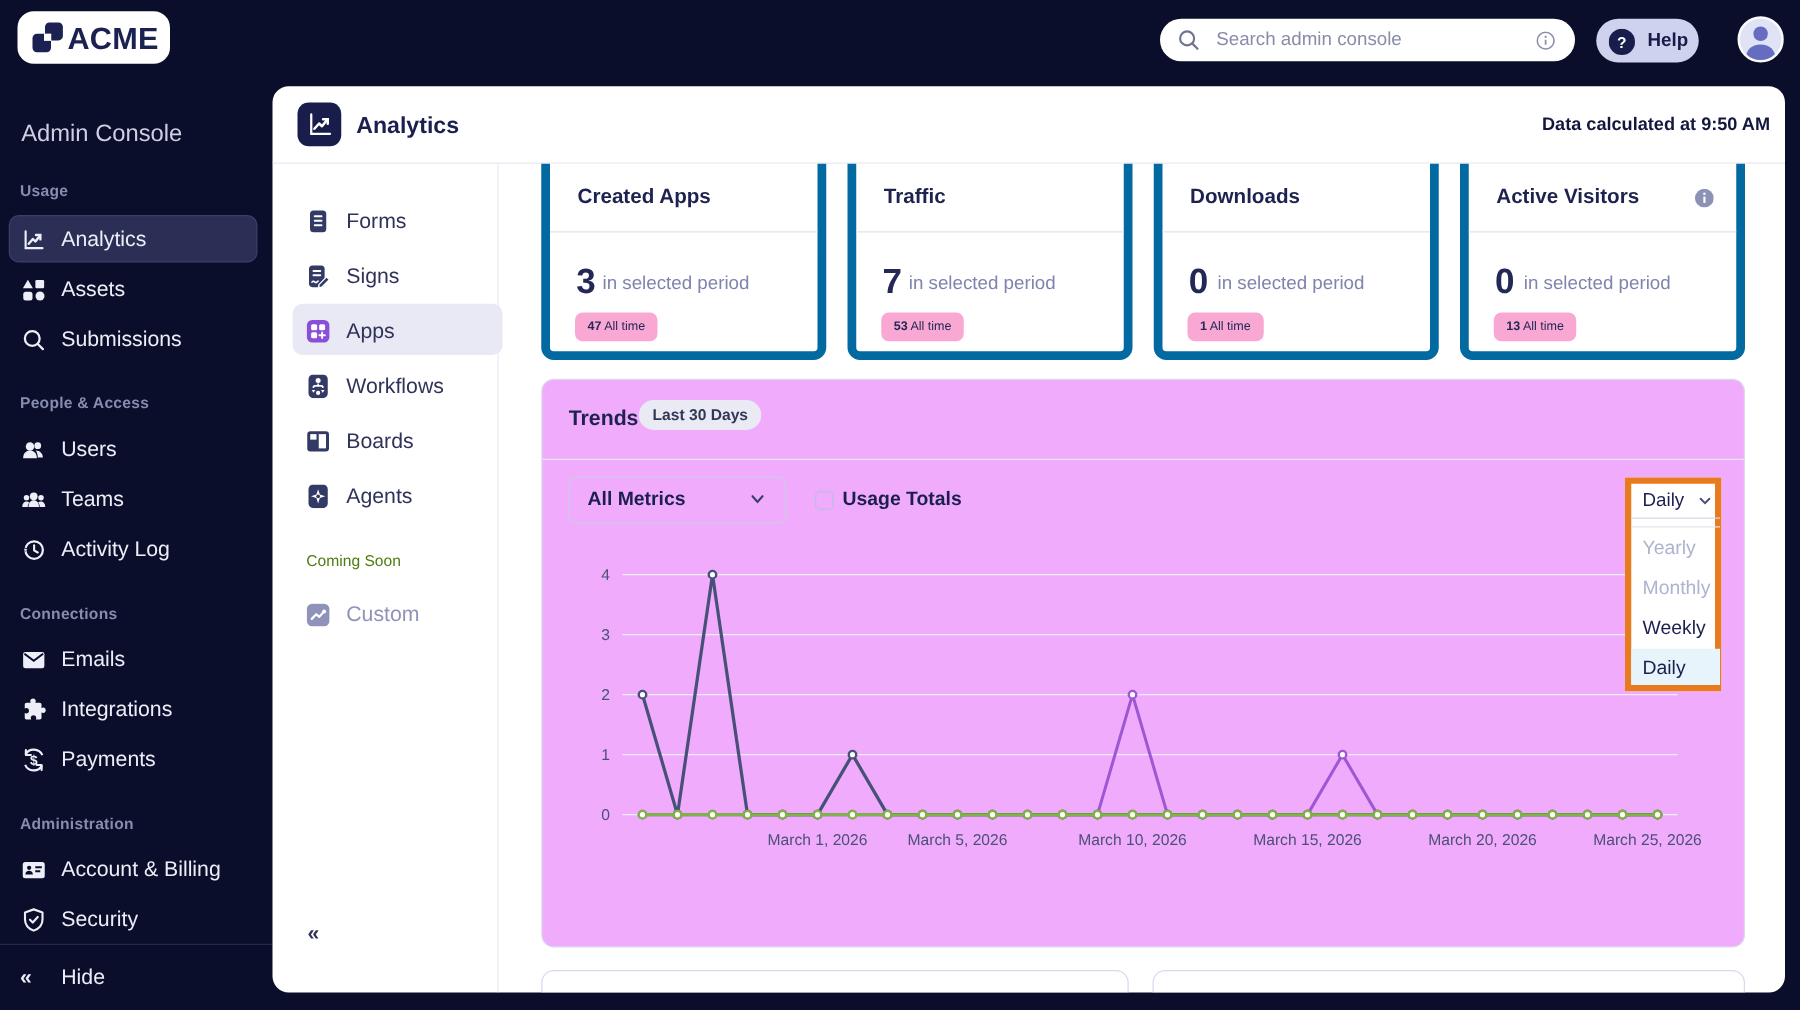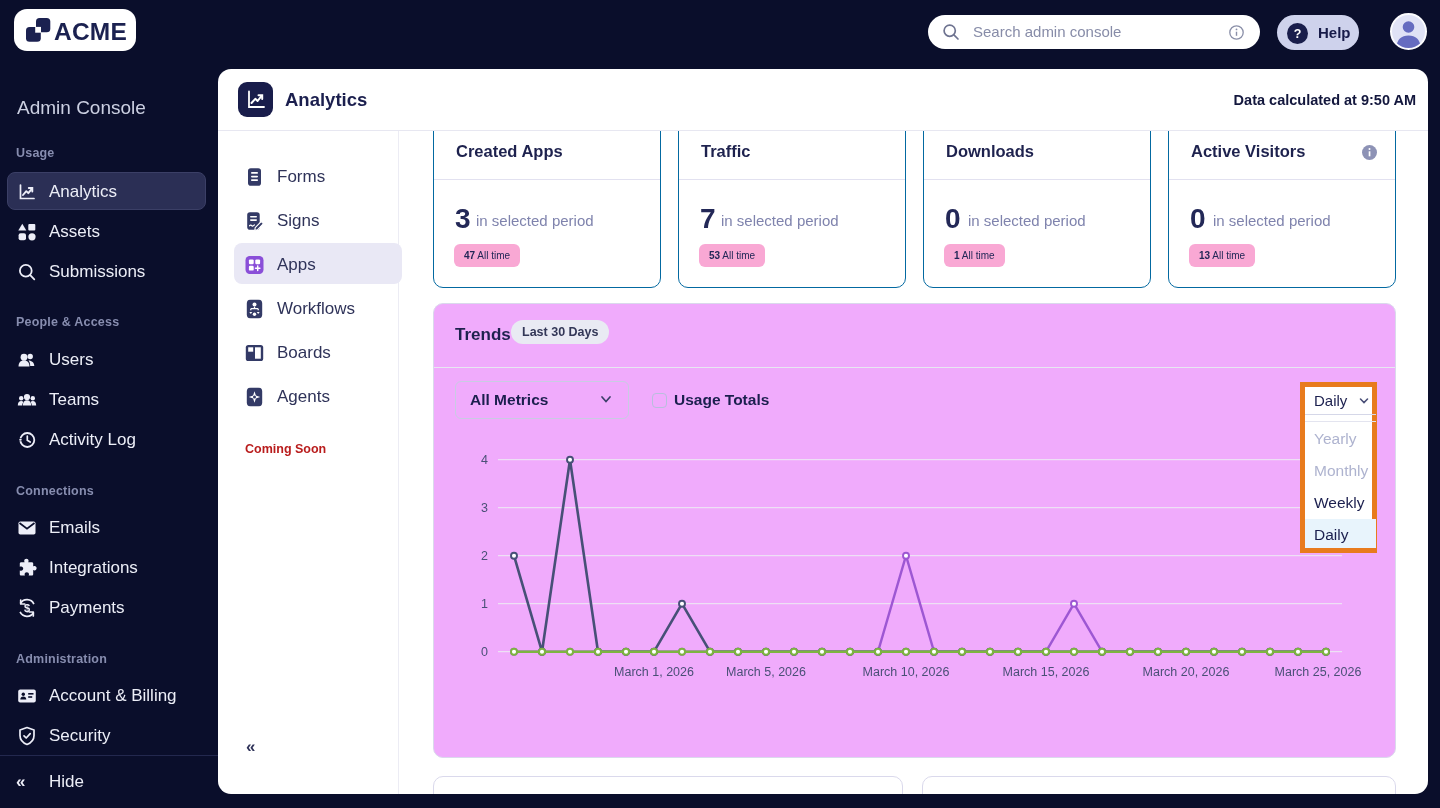--- a/index.html
+++ b/index.html
@@ -28,27 +28,27 @@
 .panel { left:218px; top:69px; width:1210px; height:725px; background:#fff; border-radius:13px; overflow:hidden; }
 .phead { left:0; top:0; width:1210px; height:62px; border-bottom:1px solid #e7e7f1; }
 .phead-ico { left:20px; top:13px; width:35px; height:35px; background:#191d4b; border-radius:9px; }
 .phead-title { left:67px; top:0; height:62px; line-height:62px; font-size:18.5px; font-weight:bold; color:#1b1f4e; }
 .phead-right { right:12px; top:0; height:62px; line-height:62px; font-size:14.5px; font-weight:bold; color:#13173d; }
 .pnav { left:0; top:62px; width:181px; height:663px; border-right:1px solid #ececf4; }
 .pnav-hl { left:16px; top:112px; width:168px; height:41px; background:#e9e8f5; border-radius:8px; }
 .pnav-item { left:0; width:181px; height:44px; }
 .pnav-item .txt { position:absolute; left:59px; top:50%; transform:translateY(-50%); font-size:17px; font-weight:500; color:#2f3359; }
 .pnav-item .ic { position:absolute; left:27px; top:50%; transform:translateY(-50%); width:19px; height:19px; }
-.pnav-label { left:27px; font-size:12.5px; font-weight:bold; color:#b91c1c; }
+.pnav-label { left:27px; font-size:12.5px; font-weight:normal; color:#4d7c0f; }
 .coll { left:28px; top:606px; font-size:17px; font-weight:bold; color:#2f3359; }
 
 
 .content { left:181px; top:62px; width:1029px; height:663px; overflow:hidden; }
 
-.scard { top:-19px; height:176px; border:1px solid #0369a1; border-radius:10px; background:#fff; }
+.scard { top:-19px; height:176px; border:7px solid #0369a1; border-radius:10px; background:#fff; }
 .scard .t { position:absolute; left:22px; top:29px; font-size:16.5px; font-weight:bold; color:#1e224e; }
 .scard .dv { position:absolute; left:0; top:66px; width:100%; height:1px; background:#e2e1f0; }
 .scard .num { position:absolute; left:21px; top:90px; font-size:28px; font-weight:800; color:#232857; }
 .scard .per { position:absolute; top:99px; font-size:15px; color:#7f83ad; }
 .scard .badge { position:absolute; left:20px; top:131px; height:23px; line-height:23px; background:#f9a8d4; border-radius:6px; font-size:10px; color:#232857; padding:0 10px; }
 .info-i { position:absolute; right:18px; top:32px; width:15px; height:15px; }
 
 
 .tcard { left:34px; top:172px; width:963px; height:455px; border:1px solid #dad9ec; border-radius:10px; background:#f0abfc; }
 .tc-title { left:21px; top:21px; font-size:17px; font-weight:bold; color:#1e224e; }
@@ -282,20 +282,28 @@
       </div>
     <div class="abs pnav-item" style="top:244px;">
         <svg class="ic" viewBox="0 0 19 19">
           <rect x="1.8" y="0" width="15.4" height="19" rx="4" fill="#333a66"></rect>
           <path d="M9.5 3.8 L10.9 8.1 L15.2 9.5 L10.9 10.9 L9.5 15.2 L8.1 10.9 L3.8 9.5 L8.1 8.1 Z" fill="#fff"></path>
           <circle cx="9.5" cy="9.5" r="1.5" fill="#333a66"></circle>
         </svg>
         <span class="txt">Agents</span>
       </div>
     <div class="abs pnav-label" style="top:311px;">Coming Soon</div>
+    <div class="abs pnav-item" style="top:339px;">
+        <svg class="ic" viewBox="0 0 19 19">
+          <rect x="0.5" y="0.5" width="18" height="18" rx="4.2" fill="#8f93ba"></rect>
+          <path d="M4.4 12.6 L8 8.9 L10.4 11 L14.3 6.6" fill="none" stroke="#fff" stroke-width="1.8" stroke-linecap="round" stroke-linejoin="round"></path>
+          <circle cx="14.3" cy="6.6" r="1.6" fill="#fff"></circle>
+        </svg>
+        <span class="txt" style="color:#8f93ba;">Custom</span>
+      </div>
     <div class="abs coll">«</div>
   </div>
   <div class="abs content">
     <div class="abs scard" style="left:34px; width:228px;">
       <div class="t">Created Apps</div>
         <div class="dv"></div>
       <div class="num">3</div>
         <div class="per" style="left:42px;">in selected period</div>
       <div class="badge"><b>47</b> All time</div>
     </div>

